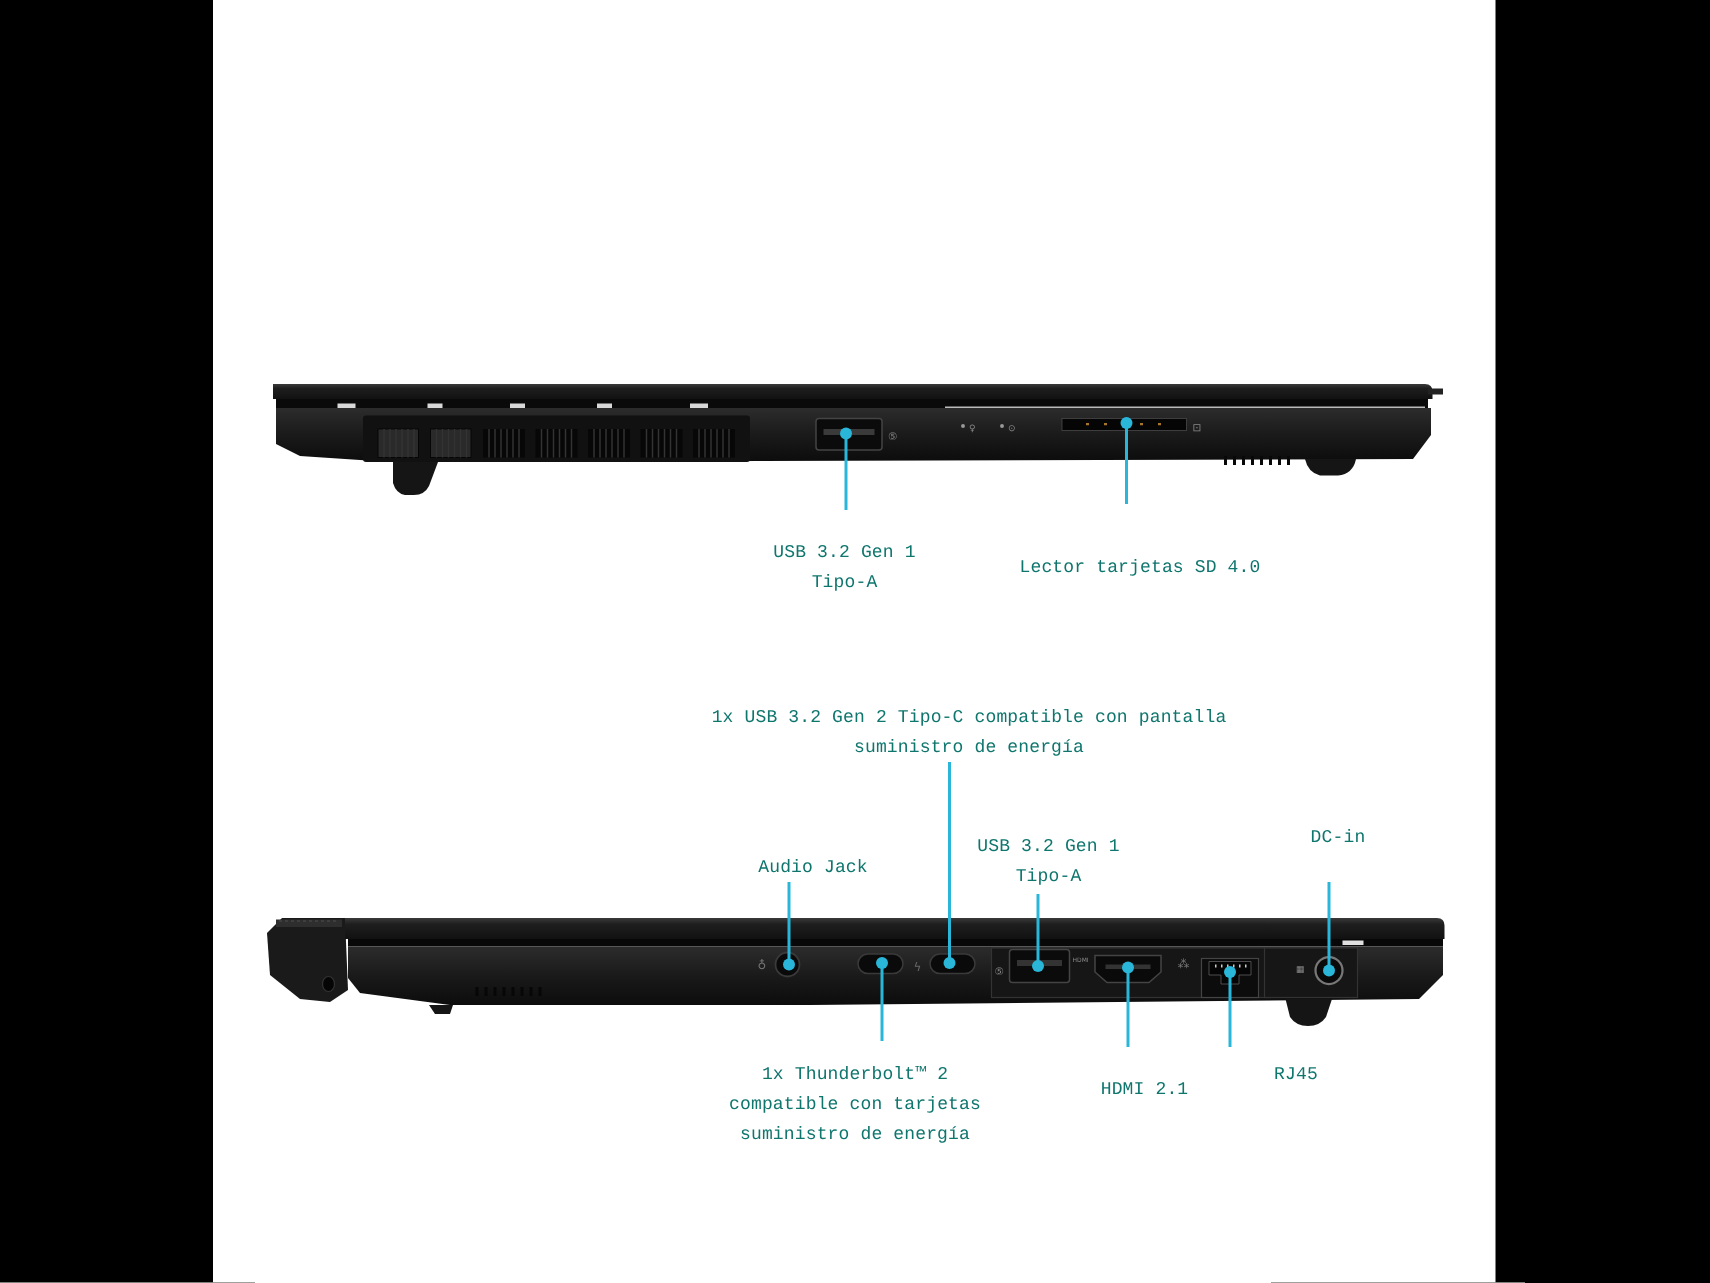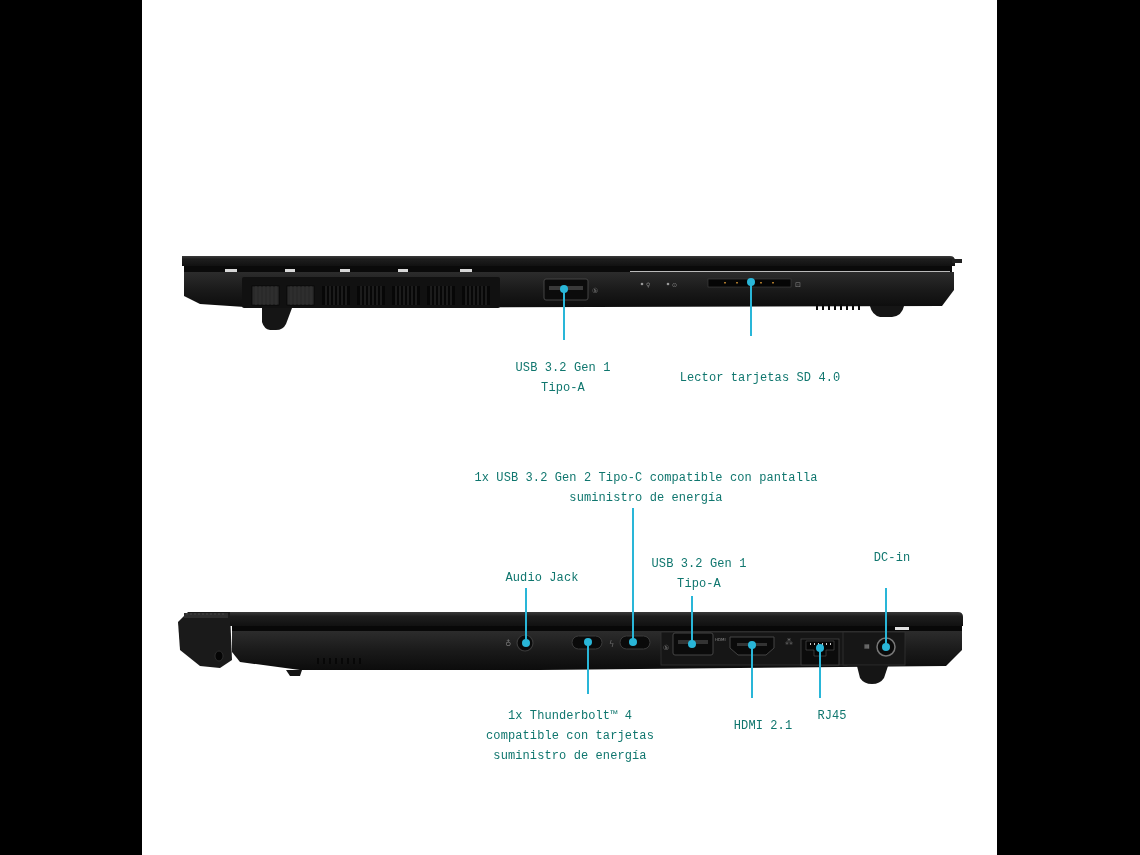--- a/index.html
+++ b/index.html
@@ -242,23 +242,23 @@
   <div>Audio Jack</div>
 </div>
 <div class="label" style="left:699px; top:554px;">
   <div>USB 3.2 Gen 1</div>
   <div>Tipo-A</div>
 </div>
 <div class="label" style="left:892px; top:548px;text-align:center;">
   <div>DC-in</div>
 </div>
 <div class="label" style="left:570px; top:706px;">
-  <div>1x Thunderbolt™ 4</div>
+  <div>1x Thunderbolt™ 2</div>
   <div>compatible con tarjetas</div>
   <div>suministro de energía</div>
 </div>
-<div class="label" style="left:819px; top:706px;padding-left:26px;">
+<div class="label" style="left:851px; top:706px;padding-left:26px;">
   <div>RJ45</div>
 </div>
 <div class="label" style="left:763px; top:716px;">
   <div>HDMI 2.1</div>
 </div>
 </div>
 
 </body></html>

